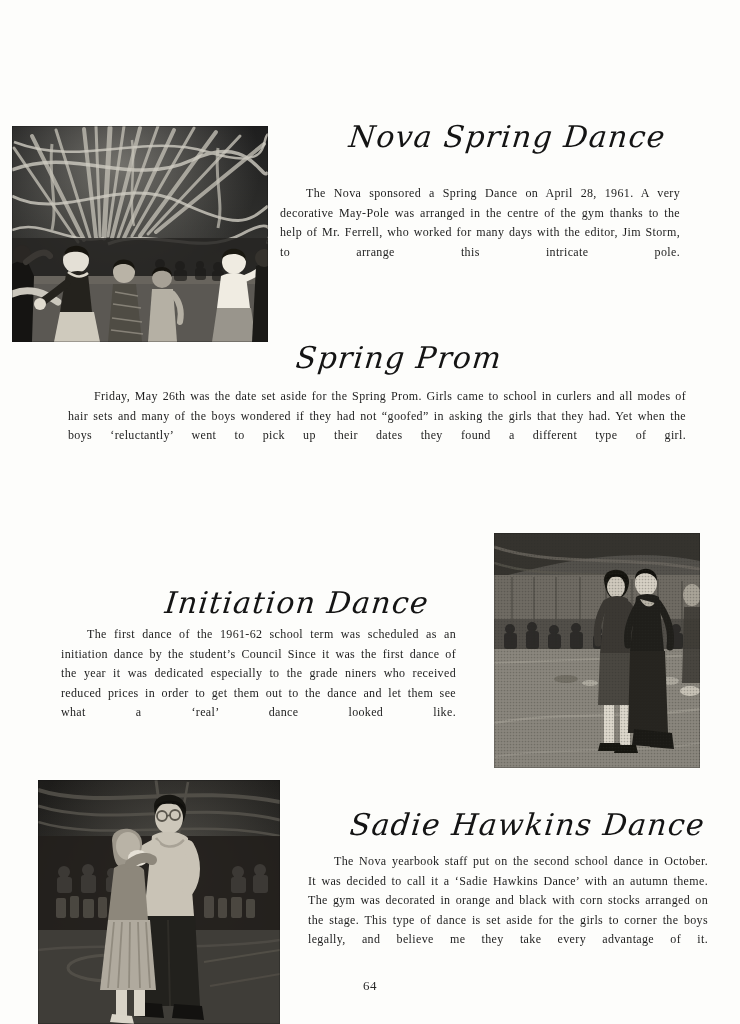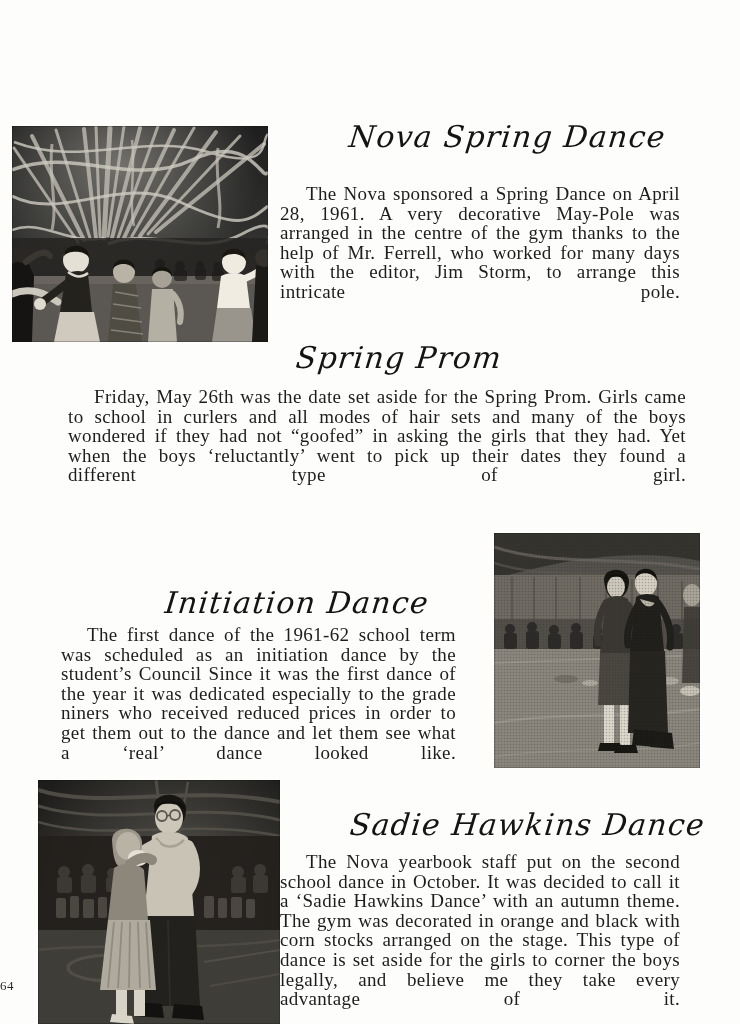--- a/index.html
+++ b/index.html
@@ -29,21 +29,21 @@
     white-space: nowrap;
     line-height: 1;
     transform: skewX(-6deg);
   }
 
   
   .body-block {
     position: absolute;
     text-align: justify;
     text-justify: inter-word;
-    font-size: 19px;
+    font-size: 12px;
     line-height: 19.6px;
     letter-spacing: 0.35px;
     word-spacing: 1.2px;
     color: #1d1d1d;
   }
   .body-block p {
     margin: 0 0 3px 0;
     text-align: justify;
   }
   .body-block p.indent {
@@ -64,20 +64,21 @@
     position: absolute;
     overflow: hidden;
     background: #3a3a3a;
   }
   .photo svg { display: block; width: 100%; height: 100%; }
 
   
   .page-number {
     position: absolute;
     width: 100%;
+    text-align: center;
     font-size: 13px;
     letter-spacing: 0.5px;
     color: #2a2a2a;
   }
 </style>
 </head>
 <body>
 
 <div class="page">
 
@@ -409,19 +410,19 @@
         <rect x="78" y="210" width="11" height="28" fill="#d8d3c7"></rect>
         <rect x="96" y="210" width="11" height="26" fill="#d8d3c7"></rect>
         <path d="M74 234 L94 236 L96 244 L72 242 Z" fill="#dad5c9"></path>
       </g>
       <rect width="242" height="244" fill="none" stroke="#111" stroke-width="1.5" opacity="0.35"></rect>
     </svg>
   </div>
 
   <div class="script-heading" style="left:350px; top:810px;">Sadie Hawkins Dance</div>
 
-  <div class="body-block" style="left:280px; top:852px; width:400px;">
+  <div class="body-block" style="left:280px; top:852px; width:400px;padding-left:28px;">
     <p class="indent">The Nova yearbook staff put on the second school dance in October.  It was decided to call it a ‘Sadie Hawkins Dance’ with an autumn theme.  The gym was decorated in orange and black with corn stocks arranged on the stage.  This type of dance is set aside for the girls to corner the boys legally, and believe me they take every advantage of it.</p>
   </div>
 
   <div class="page-number" style="left:0; top:978px;">64</div>
 
 </div>
 
 </body></html>

